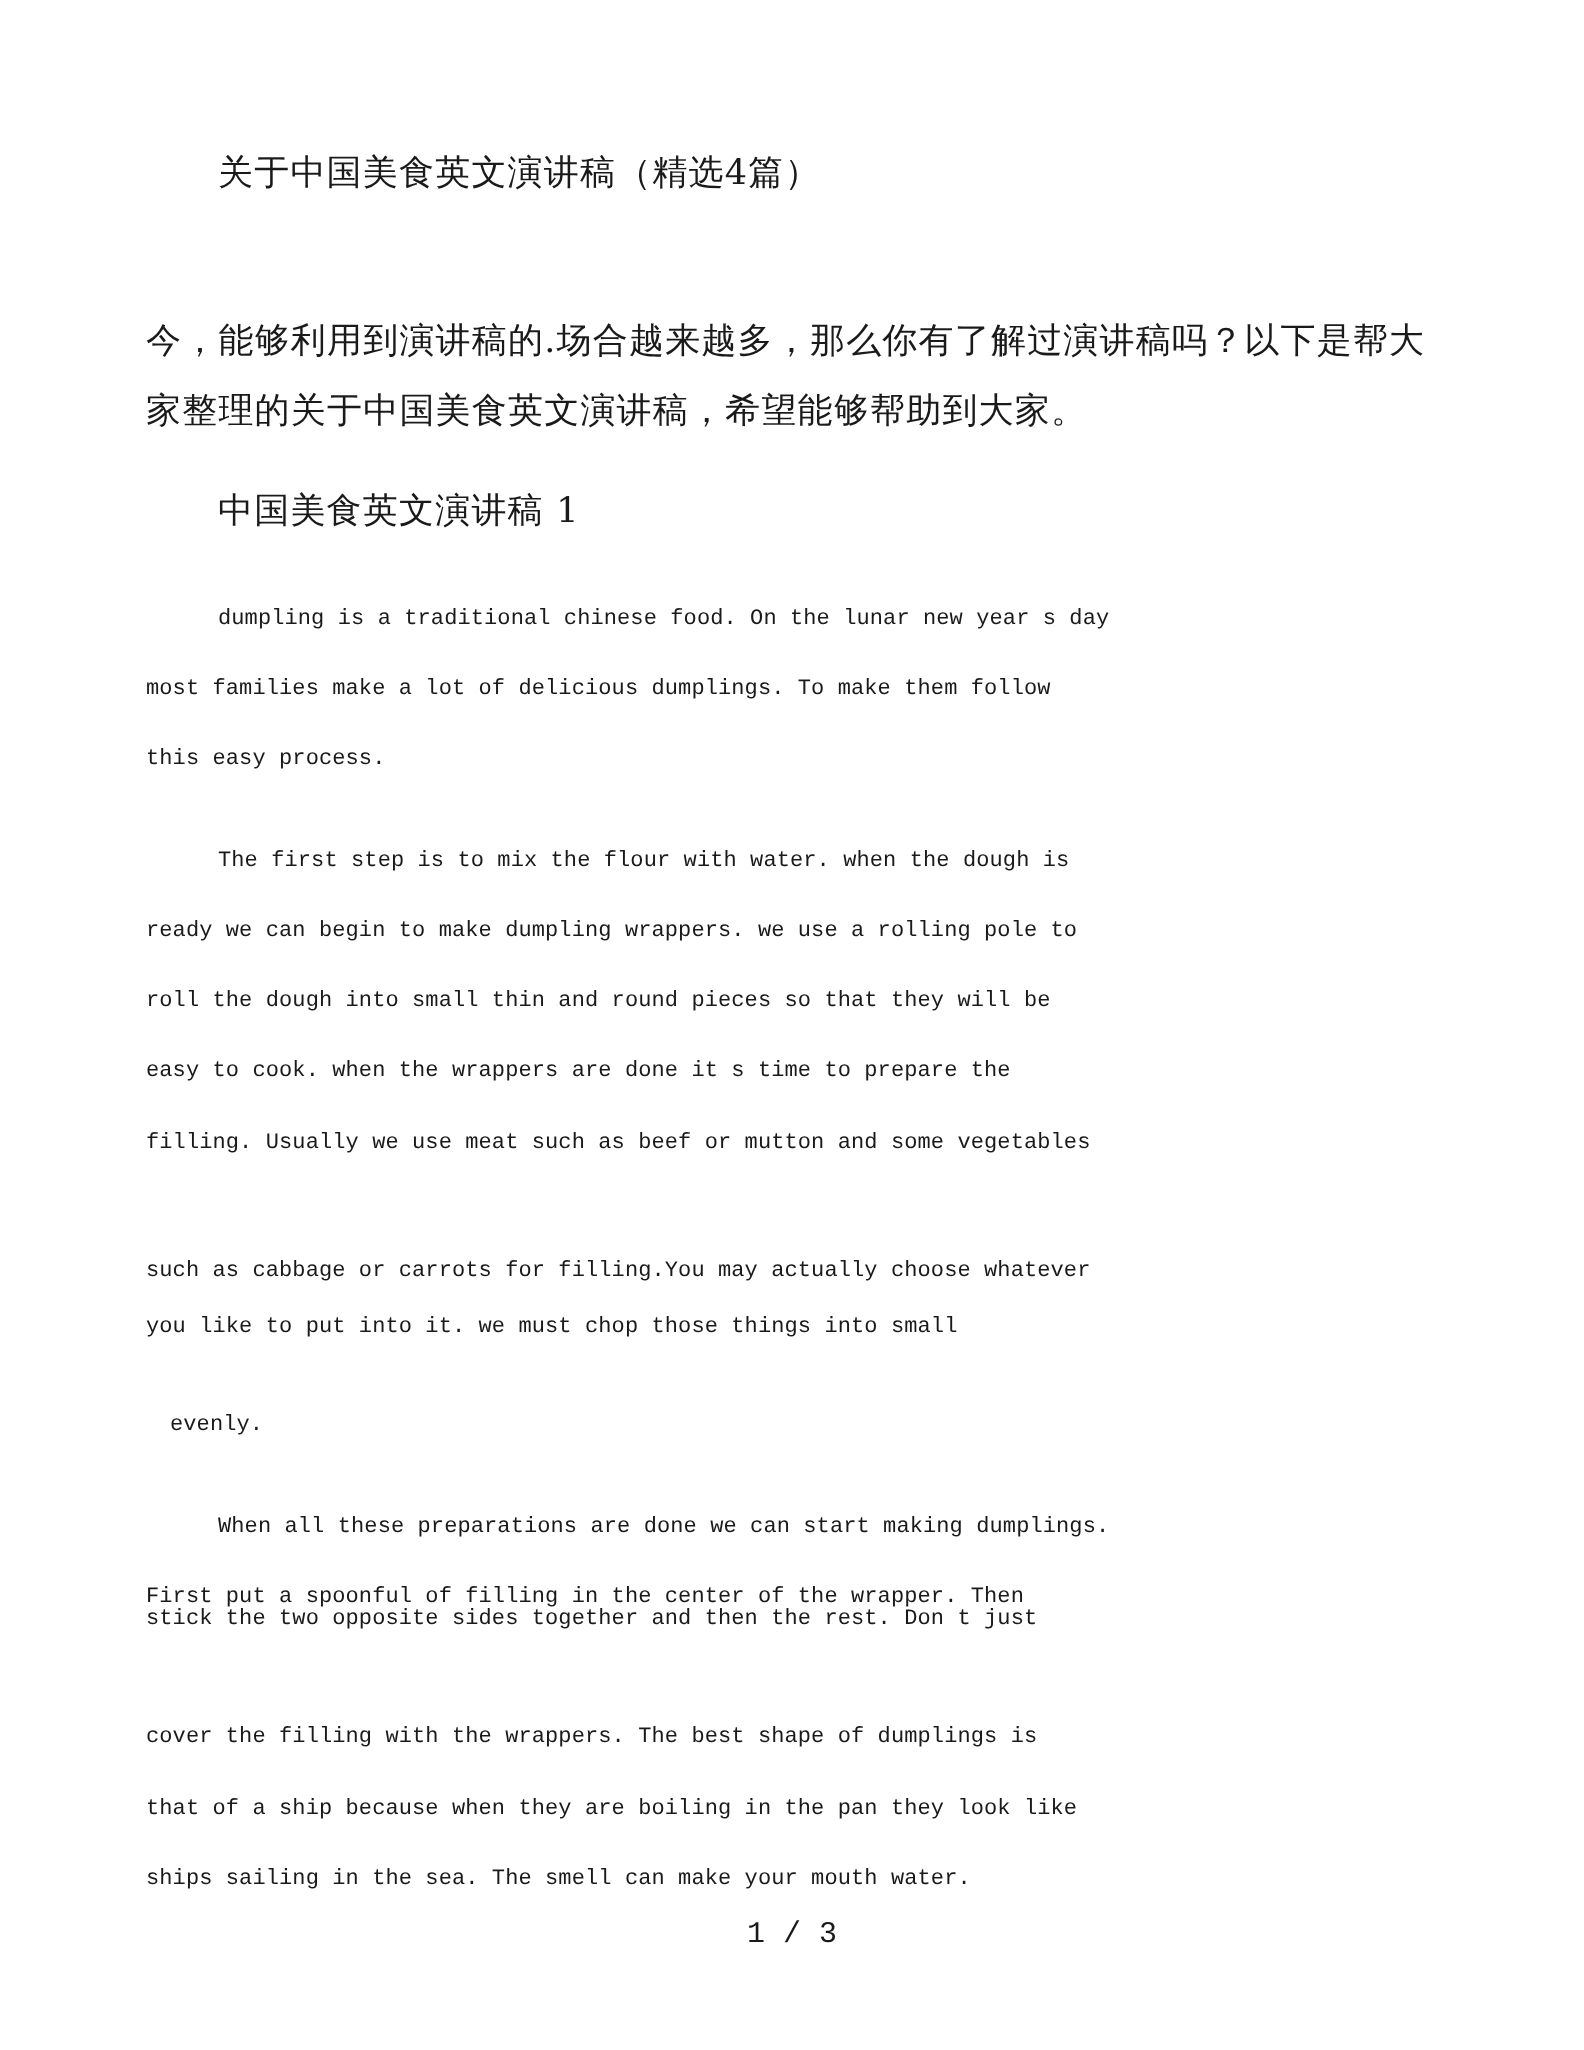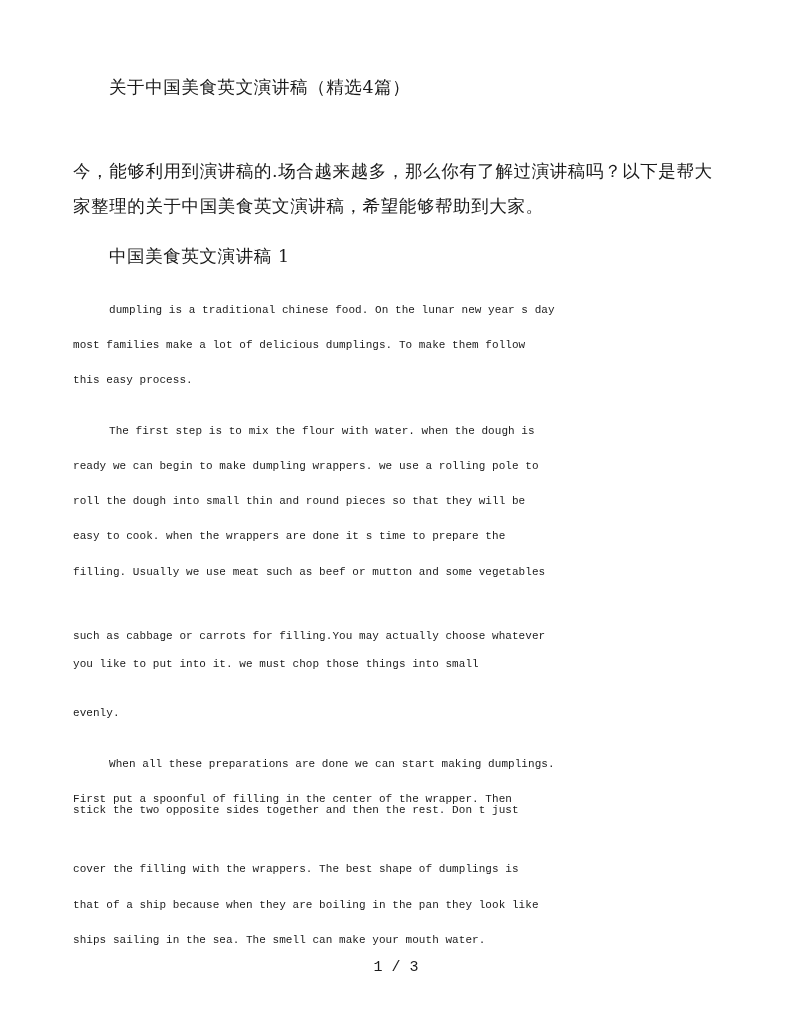--- a/index.html
+++ b/index.html
@@ -62,21 +62,21 @@
   <div class="line" style="top:335px;">most families make a lot of delicious dumplings. To make them follow</div>
   <div class="line" style="top:370px;">this easy process.</div>
 
   <div class="line indent" style="top:421px;">The first step is to mix the flour with water. when the dough is</div>
   <div class="line" style="top:456px;">ready we can begin to make dumpling wrappers. we use a rolling pole to</div>
   <div class="line" style="top:491px;">roll the dough into small thin and round pieces so that they will be</div>
   <div class="line" style="top:526px;">easy to cook. when the wrappers are done it s time to prepare the</div>
   <div class="line" style="top:562px;">filling. Usually we use meat such as beef or mutton and some vegetables</div>
   <div class="line" style="top:626px;">such as cabbage or carrots for filling.You may actually choose whatever</div>
   <div class="line" style="top:632px;margin-top:22px;">you like to put into it. we must chop those things into small</div>
-  <div class="line" style="top:703px;">evenly.</div>
+  <div class="line" style="top:703px;margin-left:12px;">evenly.</div>
 
   <div class="line indent" style="top:754px;">When all these preparations are done we can start making dumplings.</div>
   <div class="line" style="top:789px;">First put a spoonful of filling in the center of the wrapper. Then</div>
   <div class="line" style="top:800px;">stick the two opposite sides together and then the rest. Don t just</div>
   <div class="line" style="top:859px;">cover the filling with the wrappers. The best shape of dumplings is</div>
   <div class="line" style="top:895px;">that of a ship because when they are boiling in the pan they look like</div>
   <div class="line" style="top:930px;">ships sailing in the sea. The smell can make your mouth water.</div>
 
   <div class="page-number">1 / 3</div>
 </div>

